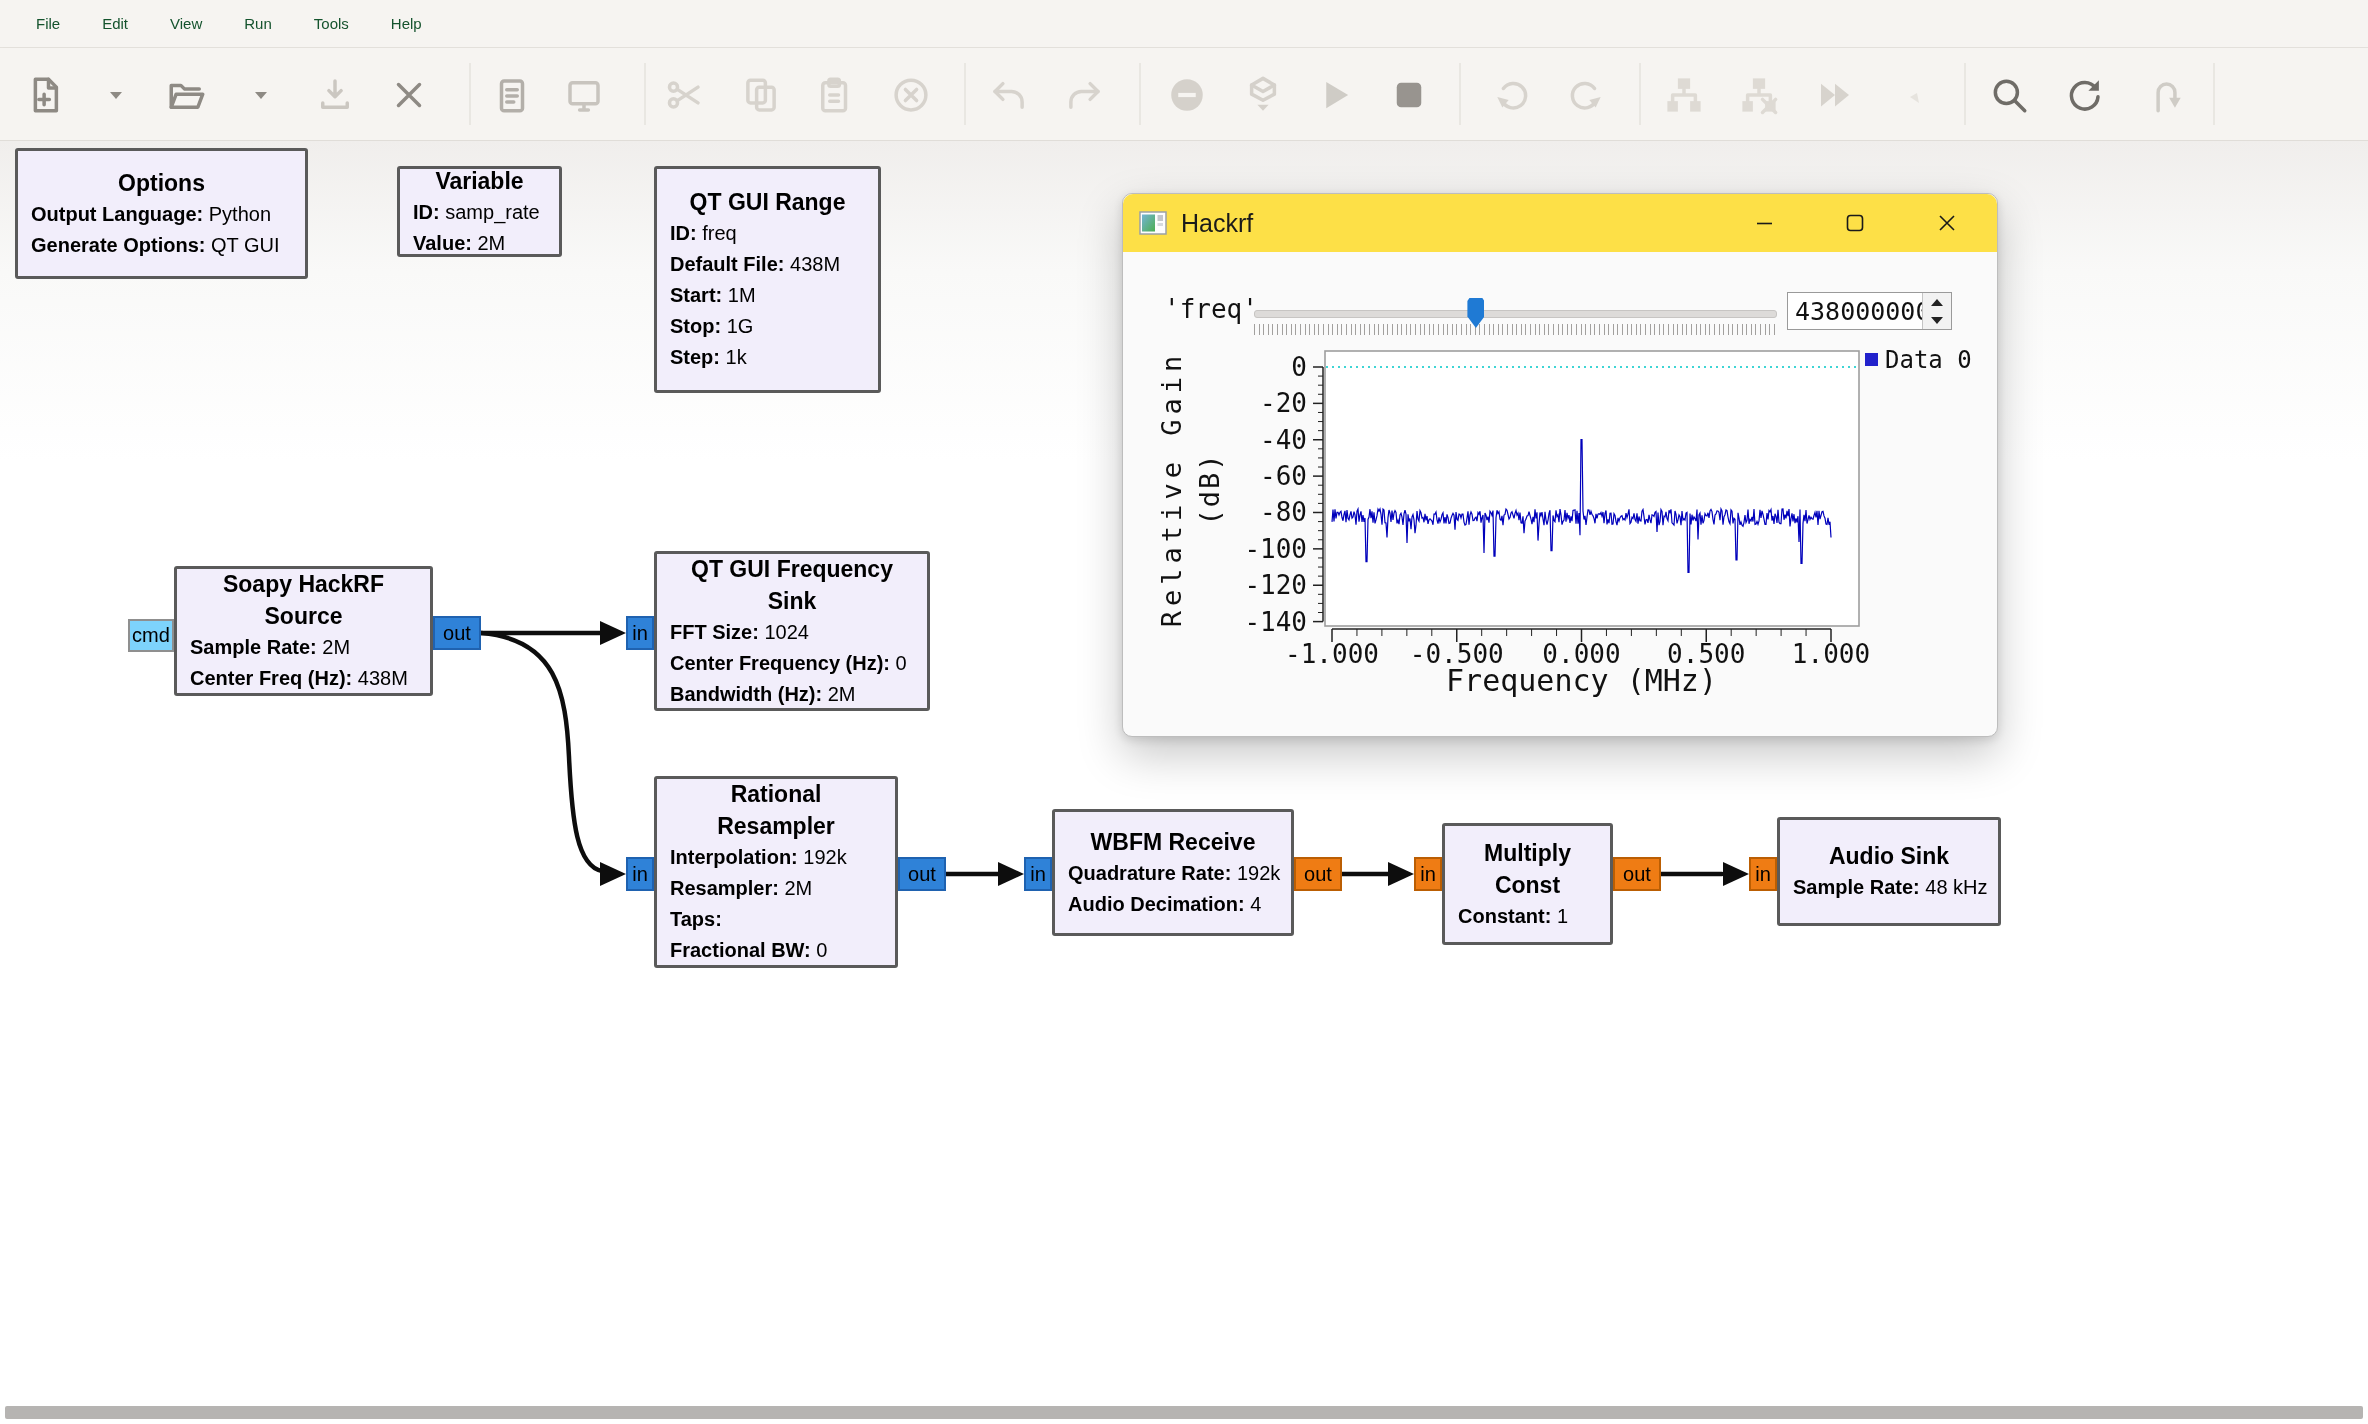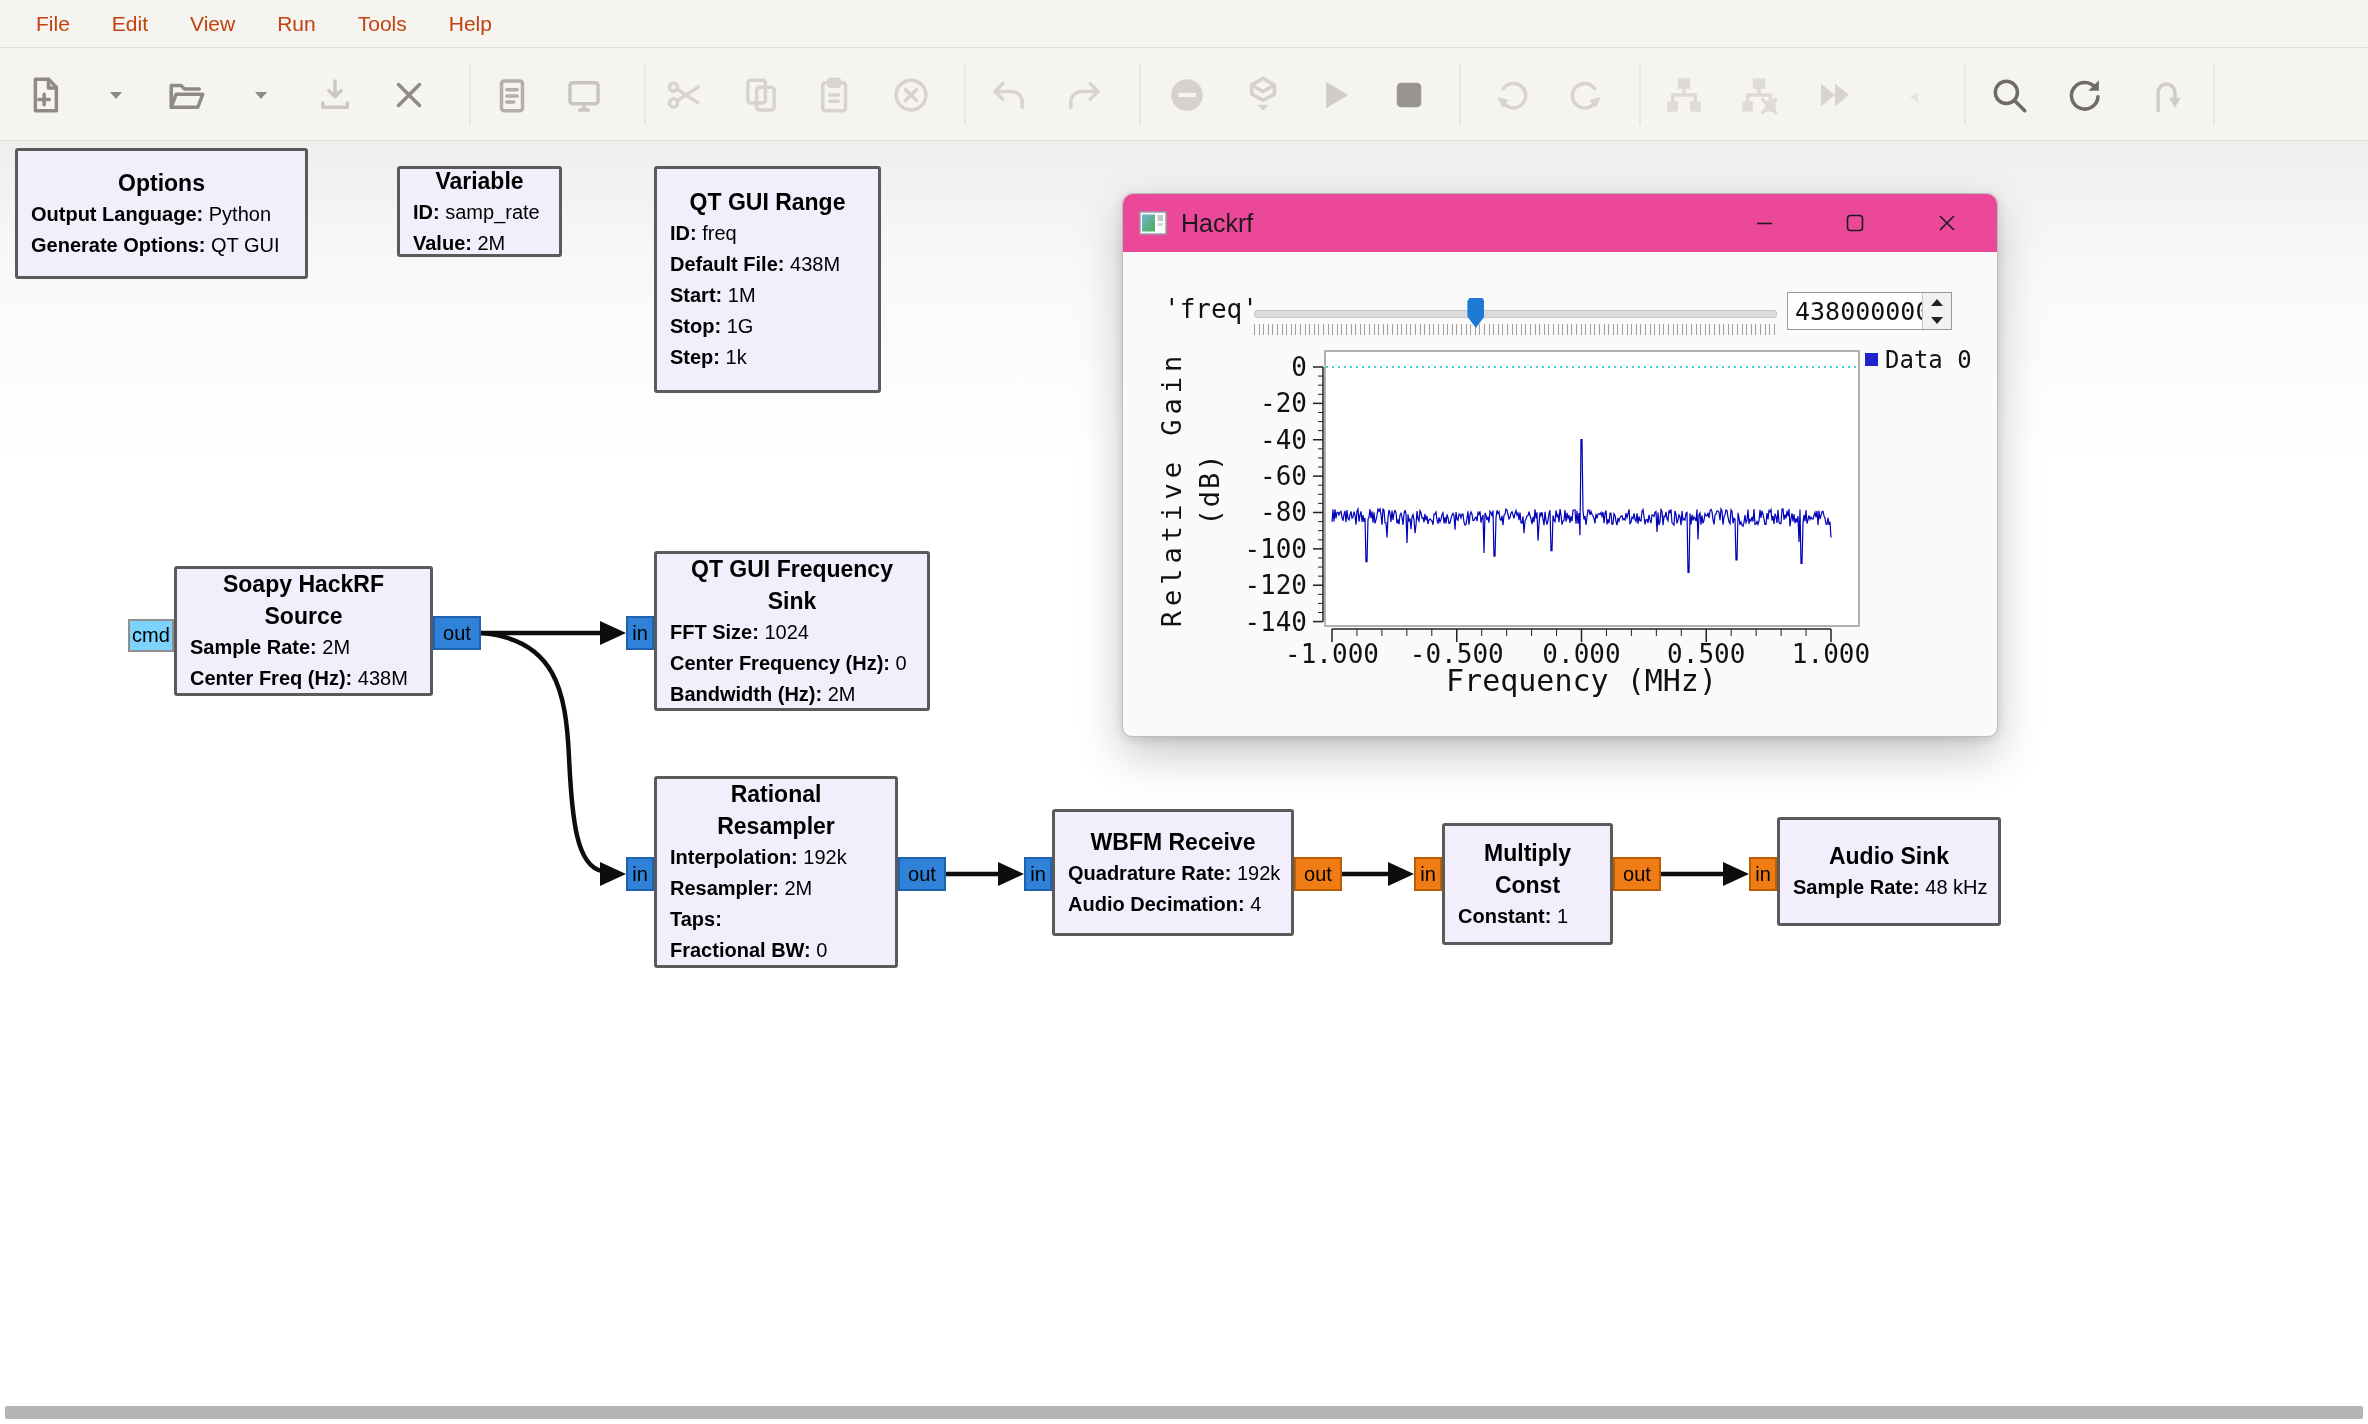--- a/index.html
+++ b/index.html
@@ -2,21 +2,21 @@
 <html><head>
 <meta charset="utf-8">
 <style>
   html,body{margin:0;padding:0;background:#fff;}
   body{width:2368px;height:1424px;font-family:"Liberation Sans",sans-serif;overflow:hidden;}
   #root{position:relative;width:2368px;height:1424px;background:#fff;}
 
   
   .menubar{position:absolute;left:0;top:0;right:0;height:47px;background:#f6f4f1;
     border-bottom:1px solid #e4e1dc;display:flex;align-items:center;padding-left:15px;}
-  .menuitem{font-size:21px;color:#c2410c;padding:0 21px;cursor:default;}
+  .menuitem{font-size:15px;color:#14532d;padding:0 21px;cursor:default;}
 
   
   .toolbar{position:absolute;left:0;top:48px;right:0;height:92px;background:#f6f4f1;
     border-bottom:1px solid #e0ddd8;box-shadow:0 3px 5px rgba(0,0,0,0.05);}
   .tbtn{position:absolute;top:17px;width:60px;height:60px;display:flex;align-items:center;
     justify-content:center;transform:translateX(-50%);}
   .tbtn svg{width:42px;height:42px;}
   .tbtn.small svg{width:24px;height:24px;}
   .tbtn .s{fill:none;stroke:currentColor;stroke-width:2;stroke-linecap:round;stroke-linejoin:round;}
   .tbtn .f{fill:currentColor;stroke:none;}
@@ -36,21 +36,21 @@
   .port{position:absolute;display:flex;align-items:center;justify-content:center;
     font-size:20px;color:#000;box-sizing:border-box;z-index:2;}
   .p-blue{background:#2f82d8;border:2px solid #1f62b0;}
   .p-orange{background:#ef7c14;border:2px solid #bb5e03;}
   .p-gray{background:#7dd3fc;border:2px solid #8f8f8f;}
 
   
   .qtwin{position:absolute;left:1122px;top:193px;width:874px;height:542px;background:#fafafa;
     border:1px solid #bdbdbd;border-radius:10px;
     box-shadow:0 18px 45px rgba(0,0,0,0.22),0 3px 10px rgba(0,0,0,0.12);z-index:5;}
-  .qtitlebar{position:absolute;left:0;top:0;right:0;height:58px;background:#ec4899;
+  .qtitlebar{position:absolute;left:0;top:0;right:0;height:58px;background:#fde047;
     border-radius:10px 10px 0 0;}
   .qtitle{position:absolute;left:58px;top:15px;font-size:25px;color:#1a1a1a;}
   .qappicon{position:absolute;left:16px;top:16px;}
   .wbtn{position:absolute;top:8px;width:58px;height:42px;display:flex;align-items:center;justify-content:center;}
   .wbtn svg{stroke:#1a1a1a;stroke-width:1.6;fill:none;}
   .freqlabel{position:absolute;left:41px;top:100px;font-family:"DejaVu Sans Mono",monospace;
     font-size:26px;color:#111;}
   .sgroove{position:absolute;left:131px;top:116px;width:521px;height:6px;background:#dddbd9;
     border:1px solid #c7c5c3;border-radius:3px;}
   .sticks{position:absolute;left:131px;top:130px;width:521px;height:11px;

